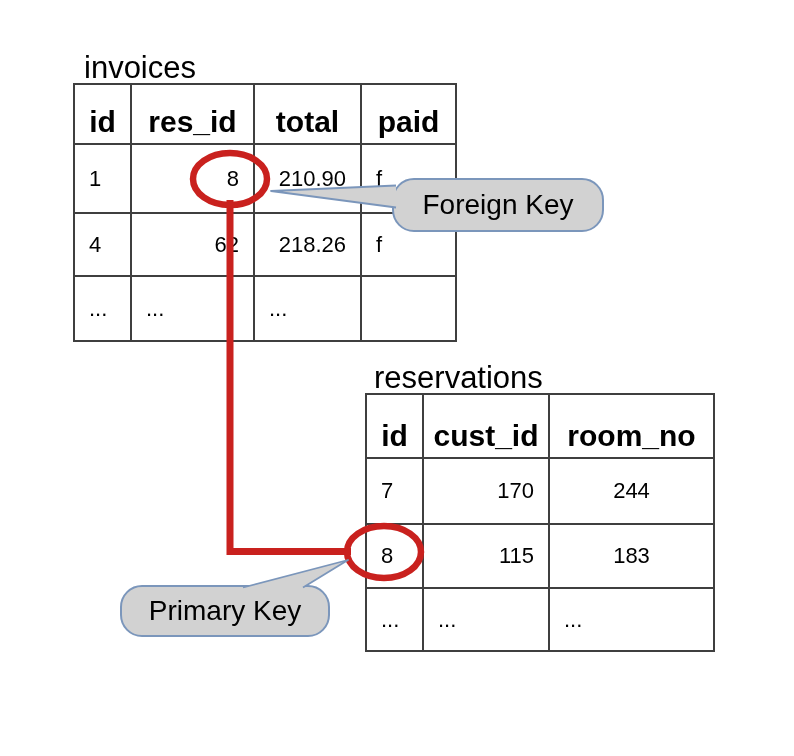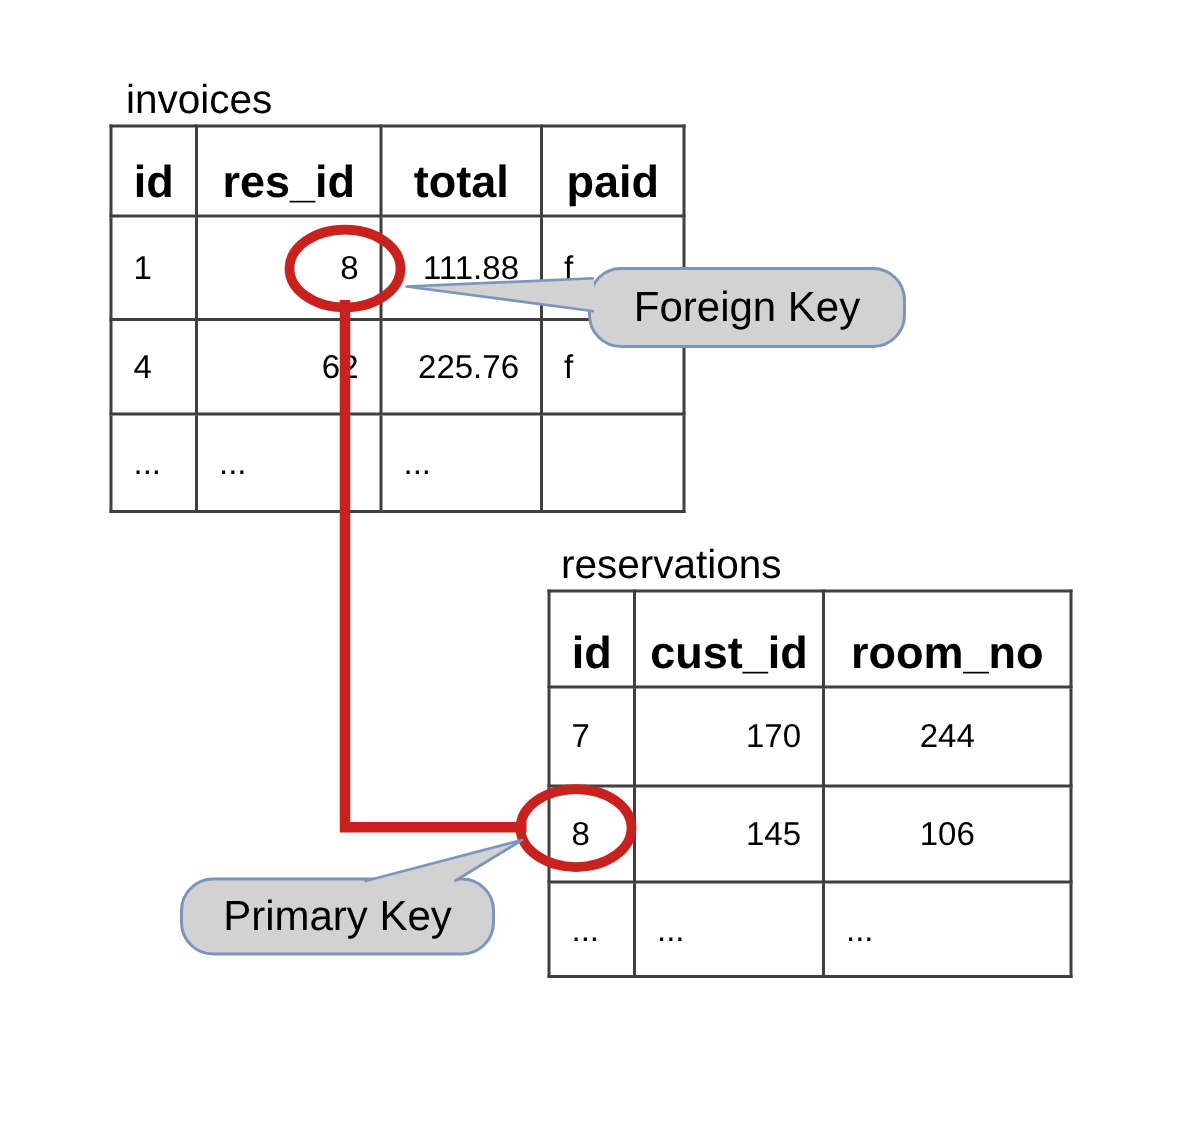--- a/index.html
+++ b/index.html
@@ -1,20 +1,20 @@
 <!DOCTYPE html>
 <html><head>
 <meta charset="utf-8">
 <style>
   html,body { margin:0; padding:0; background:#ffffff; }
   #canvas {
     position:relative; width:794px; height:756px; background:#ffffff;
     font-family:"Liberation Sans", sans-serif; color:#000000; overflow:hidden;
   }
-  .caption { position:absolute; font-size:27px; line-height:1.05; white-space:nowrap; }
+  .caption { position:absolute; font-size:31px; line-height:1.05; white-space:nowrap; }
   table.dbtable { position:absolute; border-collapse:collapse; table-layout:fixed; }
   table.dbtable th, table.dbtable td {
     border:2px solid #3f3f3f; overflow:hidden; white-space:nowrap;
   }
   table.dbtable th {
     font-weight:bold; font-size:30px; text-align:center;
     vertical-align:bottom; padding:0 6px 4px 6px;
   }
   table.dbtable td { font-size:22px; vertical-align:middle; padding:0 14px; }
   .al { text-align:left; } .ar { text-align:right; } .ac { text-align:center; }
@@ -45,27 +45,27 @@
     <tbody>
       <tr style="height:60px">
         <th>id</th>
         <th>res_id</th>
         <th>total</th>
         <th>paid</th>
       </tr>
       <tr style="height:69px">
         <td class="al">1</td>
         <td class="ar">8</td>
-        <td class="ar">111.88</td>
+        <td class="ar">210.90</td>
         <td class="al">f</td>
       </tr>
       <tr style="height:63px">
         <td class="al">4</td>
         <td class="ar">62</td>
-        <td class="ar">225.76</td>
+        <td class="ar">218.26</td>
         <td class="al">f</td>
       </tr>
       <tr style="height:65px">
         <td class="al">...</td>
         <td class="al">...</td>
         <td class="al">...</td>
         <td class="al"></td>
       </tr>
     </tbody>
   </table>
@@ -84,22 +84,22 @@
         <th>cust_id</th>
         <th>room_no</th>
       </tr>
       <tr style="height:66px">
         <td class="al">7</td>
         <td class="ar">170</td>
         <td class="ac">244</td>
       </tr>
       <tr style="height:64px">
         <td class="al">8</td>
-        <td class="ar">145</td>
-        <td class="ac">106</td>
+        <td class="ar">115</td>
+        <td class="ac">183</td>
       </tr>
       <tr style="height:63px">
         <td class="al">...</td>
         <td class="al">...</td>
         <td class="al">...</td>
       </tr>
     </tbody>
   </table>
 
   <div class="bubble" style="left:392px; top:178px; width:212px; height:54px;">

